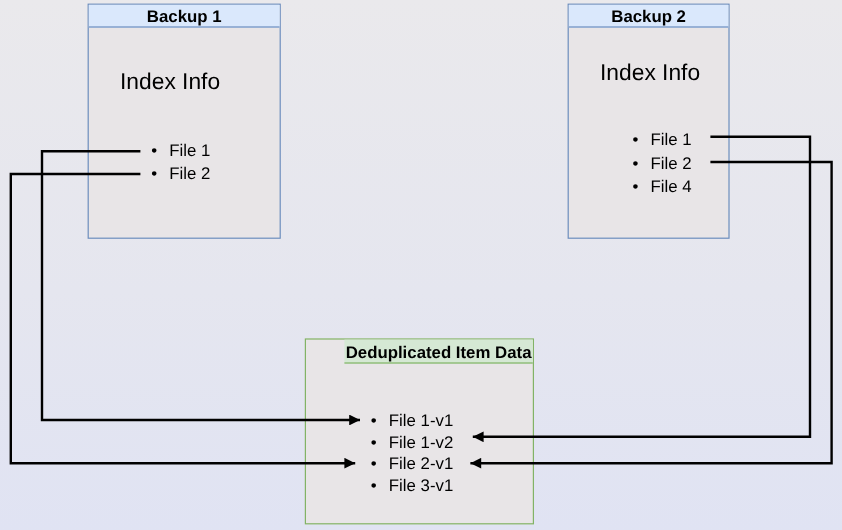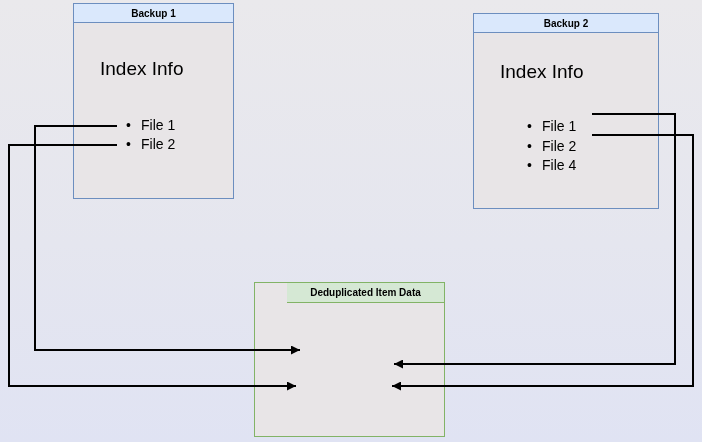--- a/index.html
+++ b/index.html
@@ -22,27 +22,27 @@
   }
   .box.blue  { border-color: #6c8ebf; }
   .box.green { border-color: #82b366; padding-left: 32px; }
   .box-header {
     width: 100%;
     box-sizing: border-box;
     border-bottom: 1.5px solid;
     border-color: inherit;
     text-align: center;
     font-weight: bold;
-    font-size: 10px;
+    font-size: 14px;
   }
   .blue  .box-header { background: #dae8fc; border-bottom-color: #6c8ebf; height: 19px; line-height: 19px; }
   .green .box-header { background: #d5e8d4; border-bottom-color: #82b366; height: 20px; line-height: 20px; }
 
   #backup1 { left: 73px;  top: 3px;   width: 161px; height: 196px; }
-  #backup2 { left: 473px; top: 13px;   width: 186px; height: 196px; }
+  #backup2 { left: 473px; top: 3px;   width: 135px; height: 196px; }
   #dedup   { left: 254px; top: 282px; width: 191px; height: 155px; }
 
   .index-info {
     position: absolute;
     font-size: 19px;
     line-height: 18px;
     white-space: nowrap;
   }
   #backup1 .index-info { left: 26px; top: 56px; }
   #backup2 .index-info { left: 26px; top: 49px; }
@@ -107,20 +107,26 @@
       <li>File 1</li>
       <li>File 2</li>
       <li>File 4</li>
     </ul>
   </div>
 
   <div class="box green" id="dedup">
     <div class="box-header">
       <span>Deduplicated Item Data</span>
     </div>
+    <ul class="file-list">
+      <li>File 1-v1</li>
+      <li>File 1-v2</li>
+      <li>File 2-v1</li>
+      <li>File 3-v1</li>
+    </ul>
   </div>
 
   <svg class="wires" viewBox="0 0 702 442" xmlns="http://www.w3.org/2000/svg">
     <defs>
       <marker id="arrowhead" viewBox="0 0 10 10" refX="10" refY="5" markerWidth="5.5" markerHeight="4.5" orient="auto">
         <path d="M0,0 L10,5 L0,10 Z" fill="#000"></path>
       </marker>
     </defs>
     <path class="wire" d="M117,126 H35 V350 H300" marker-end="url(#arrowhead)"></path>
     <path class="wire" d="M117,145 H9 V386 H296" marker-end="url(#arrowhead)"></path>

